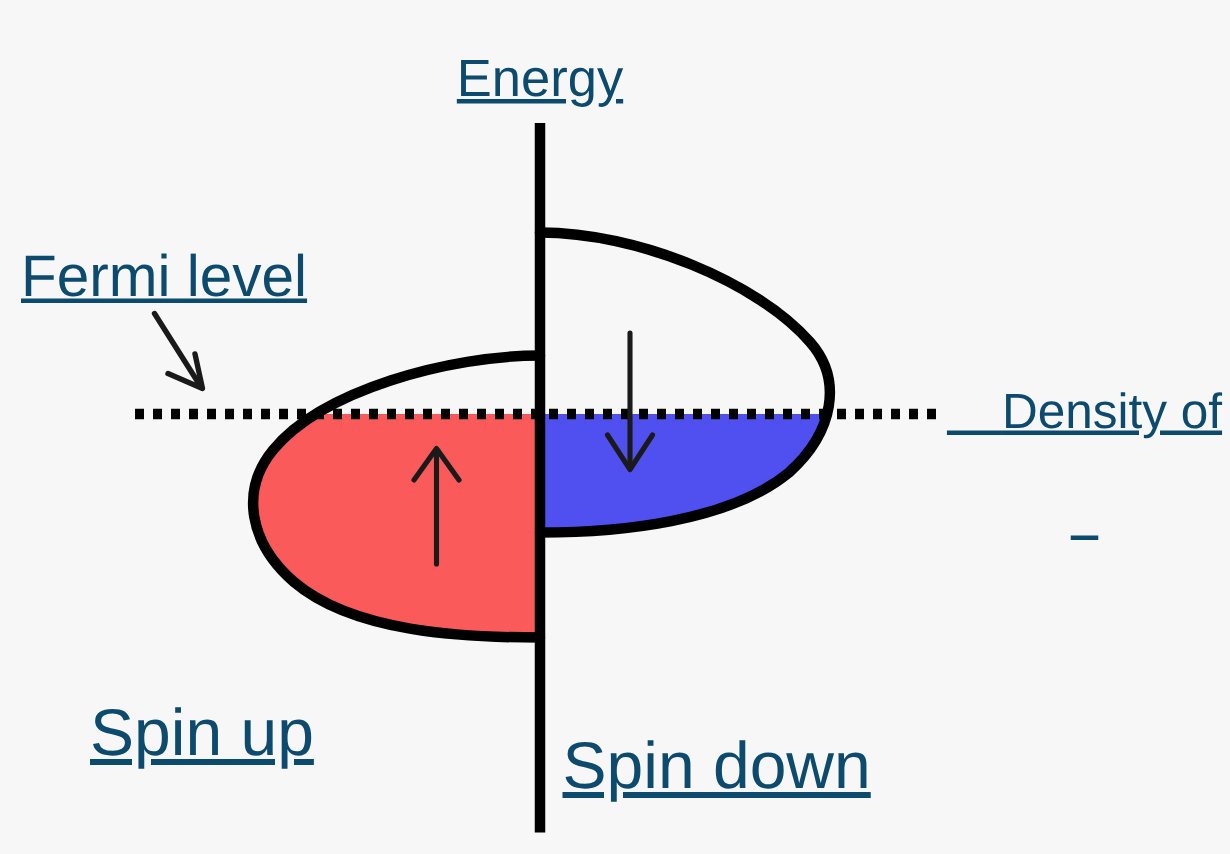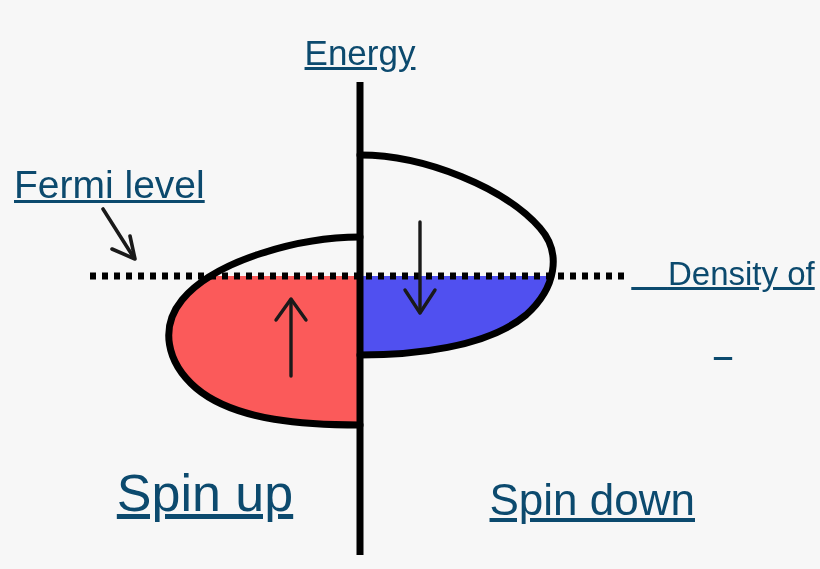--- a/index.html
+++ b/index.html
@@ -49,28 +49,27 @@
     left: 630px;
     top: 222px;
     width: 186px;
     text-align: center;
     font-size: 33px;
   }
   #spin-up-label {
     left: 60px;
     top: 466px;
     width: 290px;
-    text-align: center;
-    font-size: 52px;
+    font-size: 44px;
   }
   #spin-down-label {
     left: 375px;
-    top: 477px;
+    top: 488px;
     width: 320px;
-    text-align: right;
+    text-align: left;
     font-size: 44px;
   }
 </style>
 </head>
 <body>
 
 <div id="diagram">
 
   <svg id="figure" viewBox="0 0 820 569">
 

